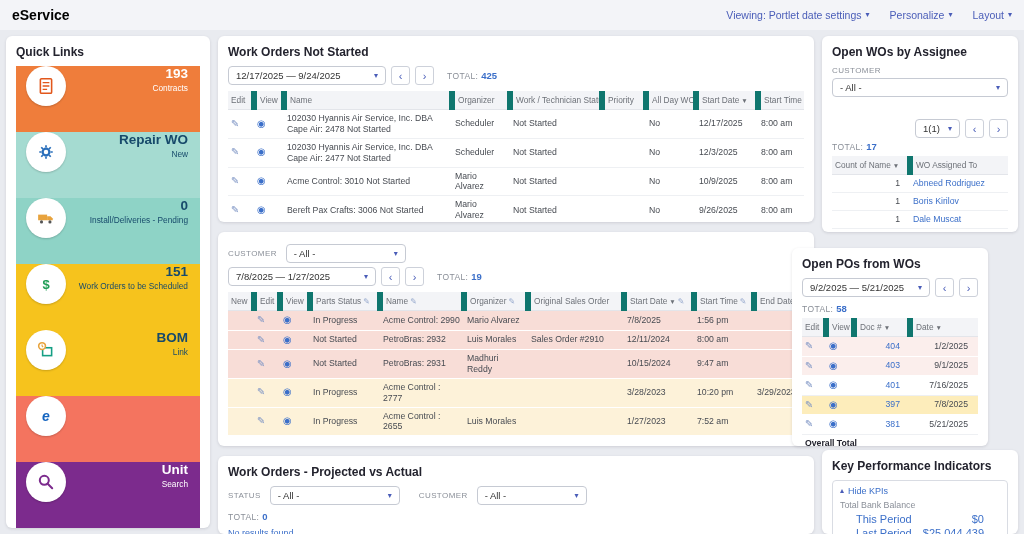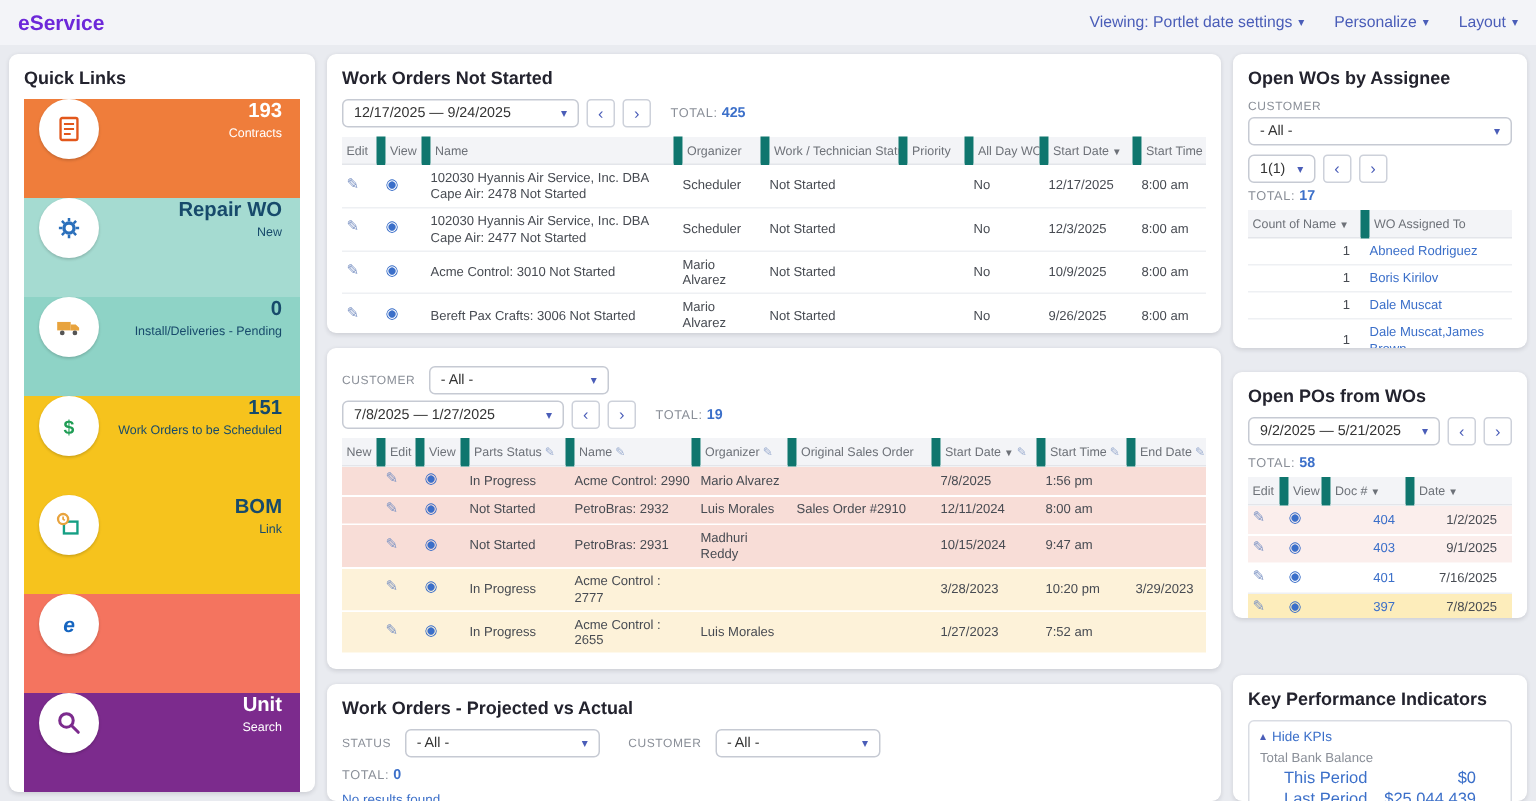--- a/index.html
+++ b/index.html
@@ -4,34 +4,34 @@
 <style>
   html,body{margin:0;padding:0}
   body{
     position:relative;width:1024px;height:534px;overflow:hidden;
     background:#e9ebf0;color:#3c4043;
     font-family:"Liberation Sans","DejaVu Sans",sans-serif;font-size:11px;
   }
   
   .topbar{position:absolute;left:0;top:0;width:1024px;height:30px;background:#f3f4f8;
     display:flex;align-items:center;padding:0 12px;box-sizing:border-box}
-  .brand{font-weight:bold;font-size:14px;color:#6d28d9}
+  .brand{font-weight:bold;font-size:14px;color:#000000}
   .topmenu{margin-left:auto;display:flex;gap:20px;font-size:10.5px;color:#4a5db8}
   .topmenu .mitem{display:flex;align-items:center;gap:4px;cursor:pointer;white-space:nowrap}
   .caret{color:#4a5db8;font-size:8px;line-height:1}
   
   .panel{position:absolute;background:#fff;border-radius:6px;box-shadow:0 1px 3px rgba(40,40,60,.14);
     padding:8px 10px;box-sizing:border-box;overflow:hidden}
   .ptitle{font-size:12px;font-weight:bold;color:#23232e;margin:1px 0 7px}
   #p-quick{left:6px;top:36px;width:204px;height:492px;padding:8px 10px}
   #p-wons{left:218px;top:36px;width:596px;height:186px}
   #p-parts{left:218px;top:232px;width:596px;height:214px}
   #p-proj{left:218px;top:456px;width:596px;height:78px}
   #p-assign{left:822px;top:36px;width:196px;height:196px}
-  #p-pos{left:822px;top:248px;width:196px;height:164px}
+  #p-pos{left:792px;top:248px;width:196px;height:198px}
   #p-kpi{left:822px;top:450px;width:196px;height:84px}
   
   .crow{display:flex;align-items:center;gap:5px;margin:4px 0 6px}
   .select{display:inline-flex;align-items:center;justify-content:space-between;gap:8px;
     border:1px solid #c6cad3;border-radius:4px;background:#fff;padding:3px 7px;
     font-size:9.5px;color:#333;cursor:pointer;box-sizing:border-box;white-space:nowrap}
   .navbtn{display:inline-flex;width:17px;height:17px;border:1px solid #cdd1da;border-radius:3px;
     align-items:center;justify-content:center;color:#4a5db8;font-size:11px;background:#fff;cursor:pointer;flex:0 0 auto}
   .totalrow{font-size:8.5px;color:#8a8f98;letter-spacing:.4px;margin:3px 0 4px}
   .totalrow .val{color:#3b6fc9;font-weight:bold;font-size:9.5px;letter-spacing:0}
@@ -410,21 +410,21 @@
 </div>
 
 <div class="panel" id="p-assign">
   
   <div class="ptitle">Open WOs by Assignee</div>
   <div class="flabel" style="display:block;margin:0 0 3px">CUSTOMER</div>
   <span class="select" style="width:176px">
     <span>- All -</span>
     <span class="caret">▾</span>
   </span>
-  <div class="crow" style="margin:6px 0 2px">
+  <div class="crow" style="justify-content:flex-end;margin:22px 0 2px">
     <span class="select">
       <span>1(1)</span>
       <span class="caret">▾</span>
     </span>
     <span class="navbtn">‹</span>
     <span class="navbtn">›</span>
   </div>
   <div class="totalrow">
     <span>TOTAL:</span> <span class="val">17</span>
   </div>

